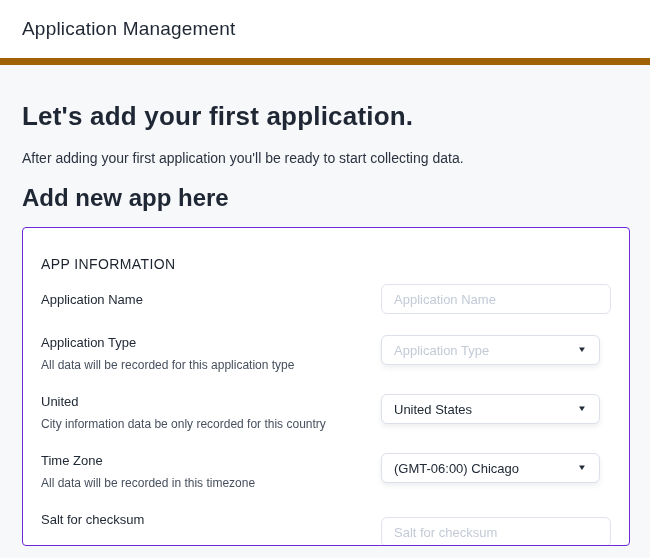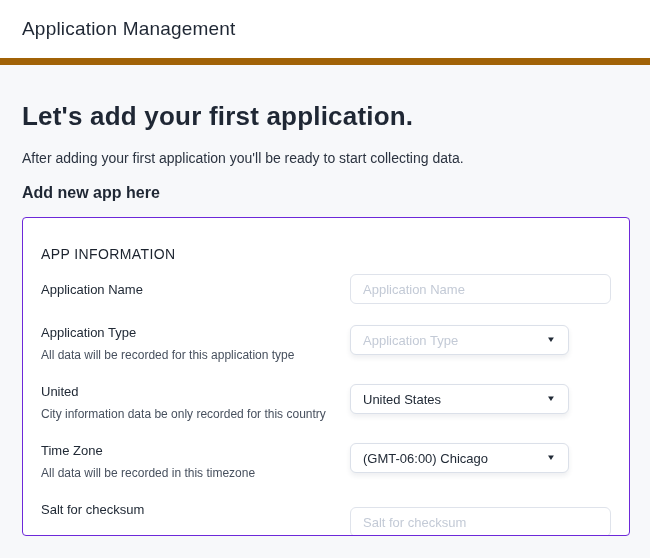--- a/index.html
+++ b/index.html
@@ -33,21 +33,21 @@
     color: #1f2734;
     letter-spacing: 0.2px;
   }
   .intro-subheading {
     margin-top: 19px;
     font-size: 14px;
     color: #2b3340;
   }
   .section-heading {
     margin-top: 18px;
-    font-size: 16px;
+    font-size: 24px;
     font-weight: 600;
     color: #1f2734;
   }
   .card {
     margin-top: 15px;
     width: 608px;
     height: 319px;
     background: #ffffff;
     border: 1px solid #6d28d9;
     border-radius: 4px;
@@ -58,20 +58,21 @@
     font-size: 14px;
     font-weight: 400;
     color: #1c232e;
     letter-spacing: 0.4px;
     margin-bottom: 12px;
   }
   .form-row {
     display: flex;
     align-items: flex-start;
     margin-bottom: 21px;
+    gap: 31px;
   }
   .form-row.center { align-items: center; }
   .field-left {
     flex: 0 0 309px;
     padding-right: 20px;
   }
   .field-label {
     font-size: 13px;
     font-weight: 500;
     color: #212a36;

